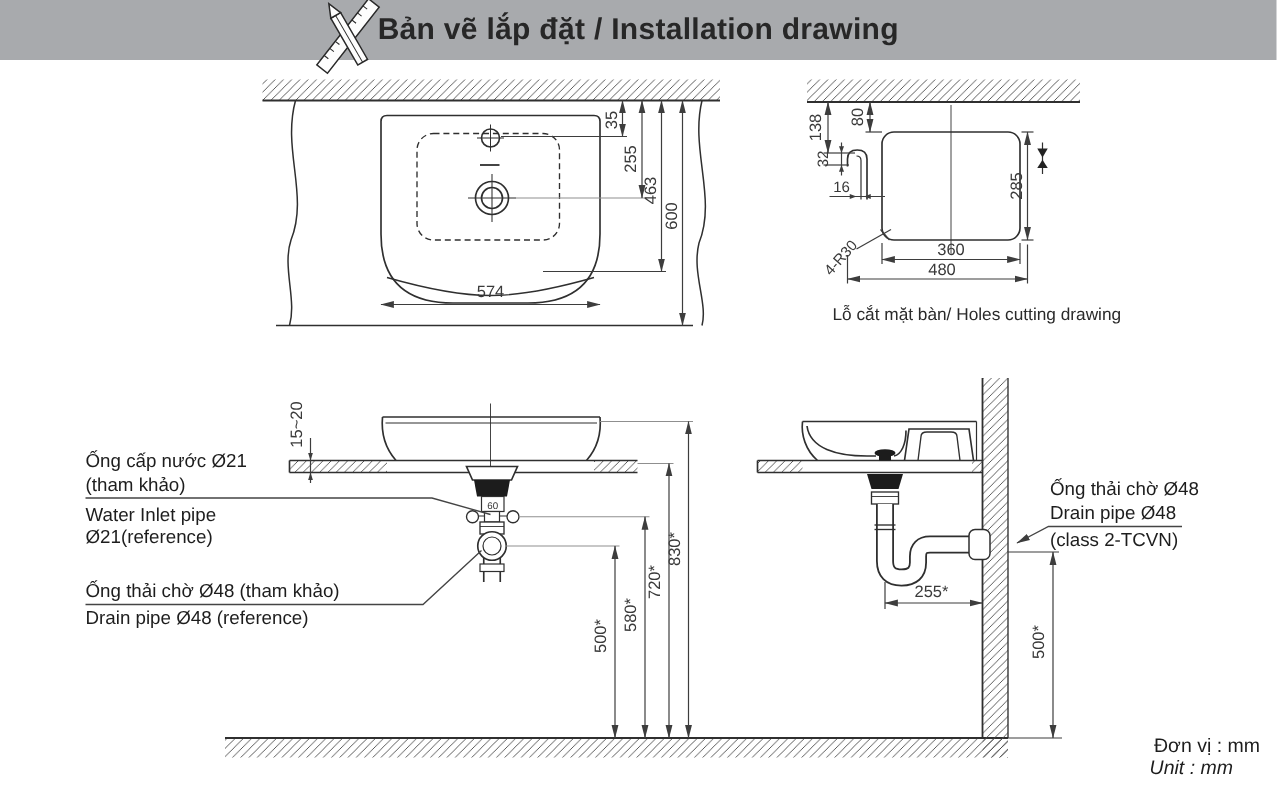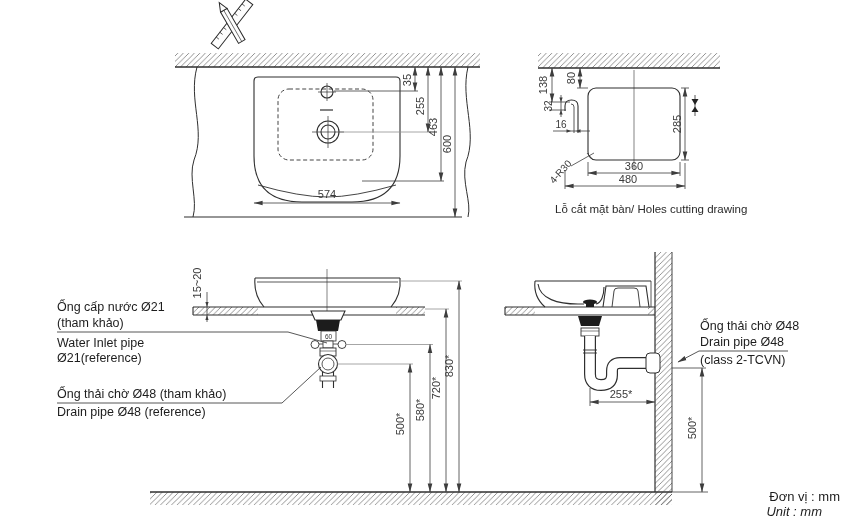--- a/index.html
+++ b/index.html
@@ -16,20 +16,23 @@
   .lbl{font-size:12.5px;fill:#1d1d1d;}
   .cap{font-size:11.5px;fill:#2a2a2a;}
   .unit1{font-size:13px;fill:#1d1d1d;}
   .unit2{font-size:13px;font-style:italic;fill:#1d1d1d;}
 </style>
 </head>
 <body>
 
 <div class="page">
 
+  <div class="header">
+    <div class="header-title">Bản vẽ lắp đặt / Installation drawing</div>
+  </div>
 
   <div class="icon-wrap">
     <svg width="50" height="50" viewBox="0 0 50 50">
       <g transform="rotate(38 25 24)">
         <rect x="20.5" y="-4" width="9" height="56" fill="#fdfdfd" stroke="#2a2a2a" stroke-width="1"></rect>
         <g stroke="#2a2a2a" stroke-width=".7">
           <line x1="20.5" y1="2" x2="24" y2="2"></line>
             <line x1="20.5" y1="8" x2="24" y2="8"></line>
           <line x1="20.5" y1="14" x2="24" y2="14"></line>
             <line x1="20.5" y1="20" x2="24" y2="20"></line>

